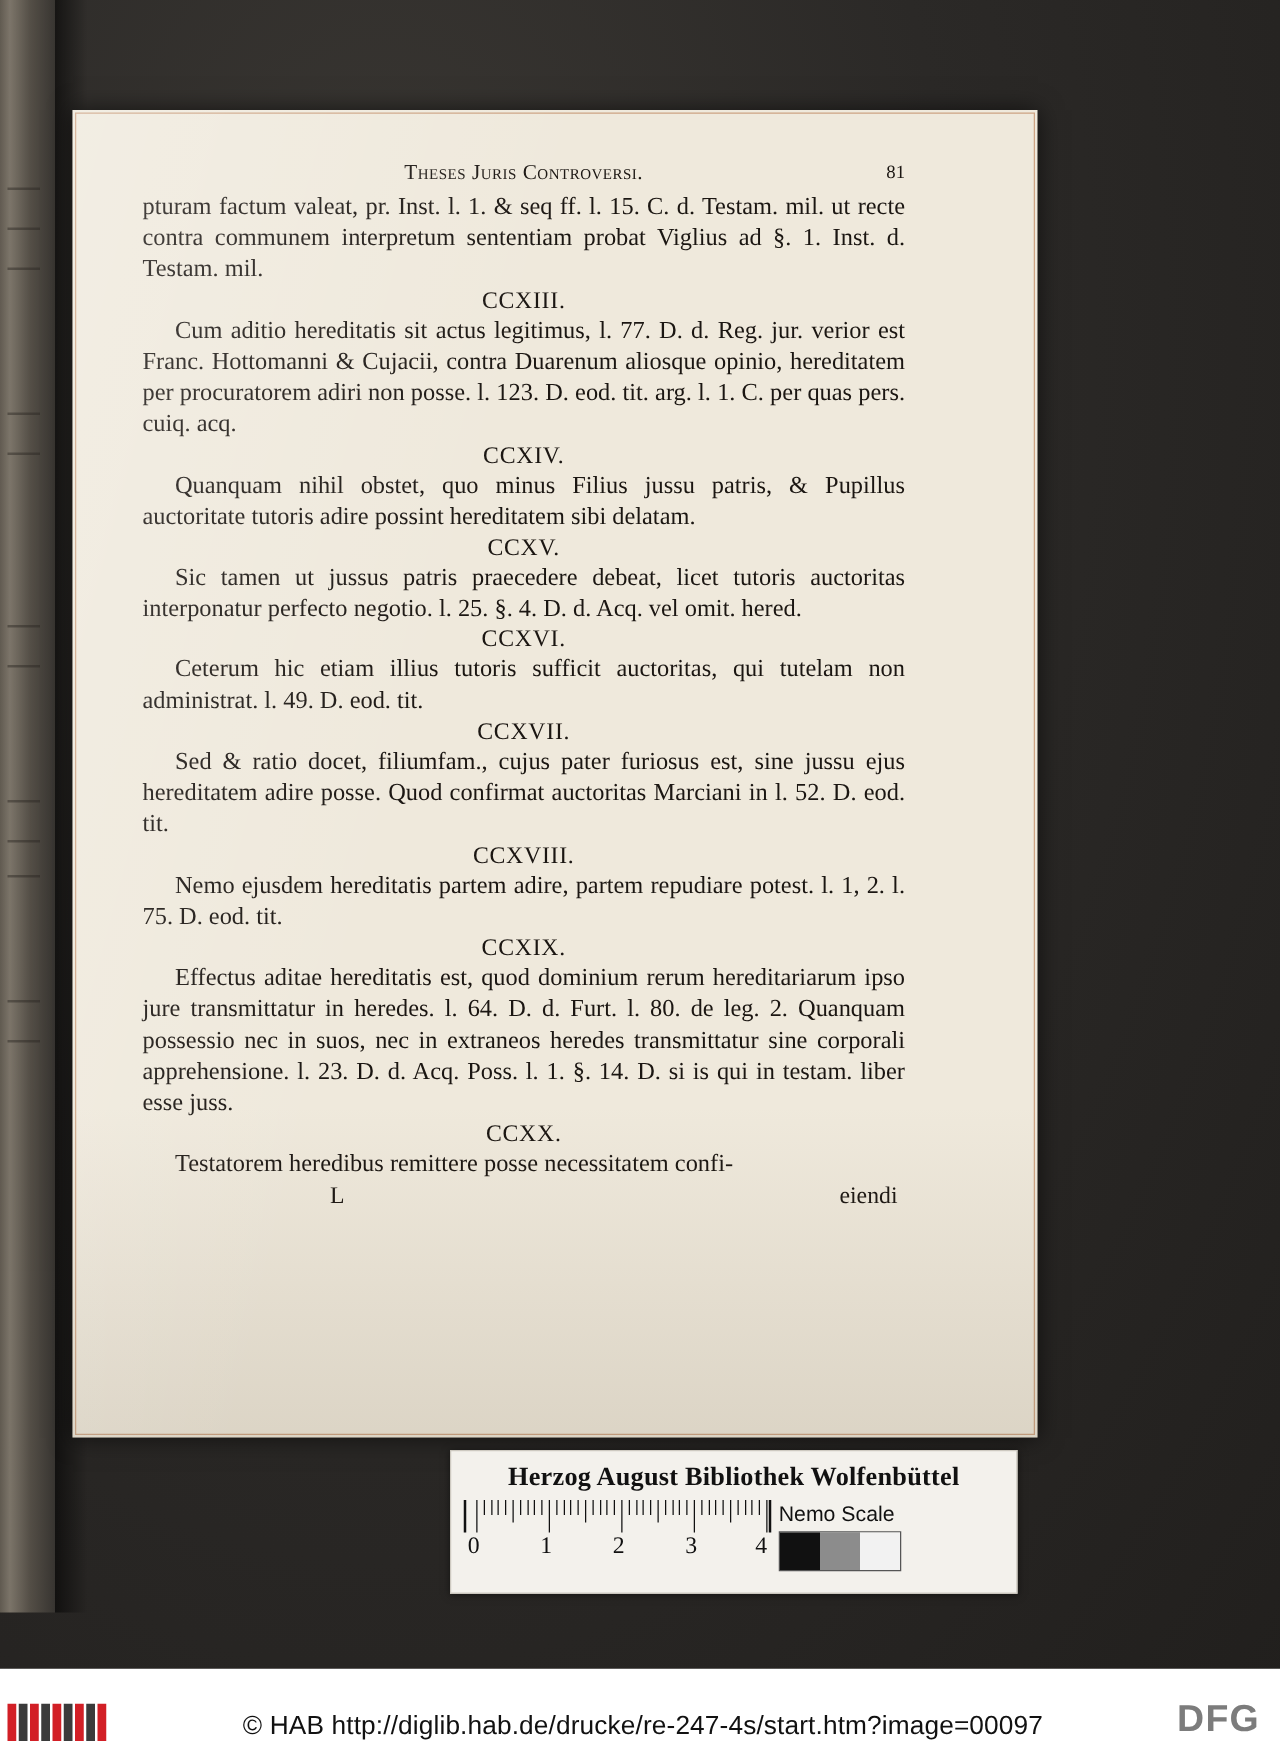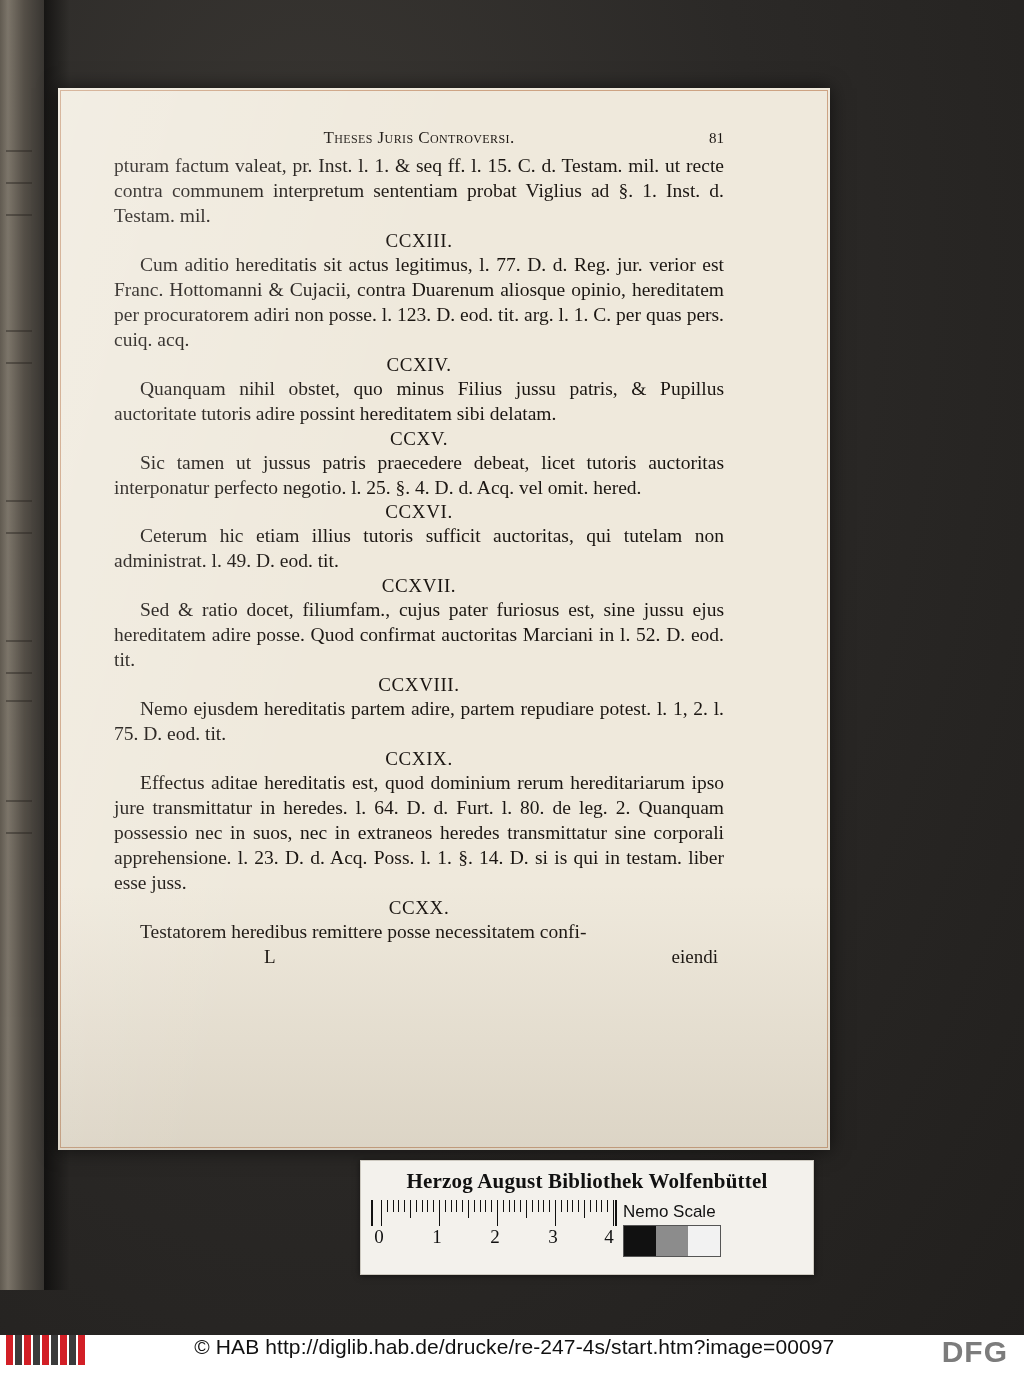--- a/index.html
+++ b/index.html
@@ -206,21 +206,21 @@
 
   
   #footer-bar {
     position: absolute;
     left: 0;
     bottom: 0;
     width: 1024px;
     height: 58px;
     background: #ffffff;
     display: flex;
-    align-items: flex-start;
+    align-items: flex-end;
   }
   #color-bars {
     display: flex;
     height: 30px;
     margin-left: 6px;
   }
   #color-bars div {
     width: 7px;
     height: 30px;
     margin-right: 2px;

